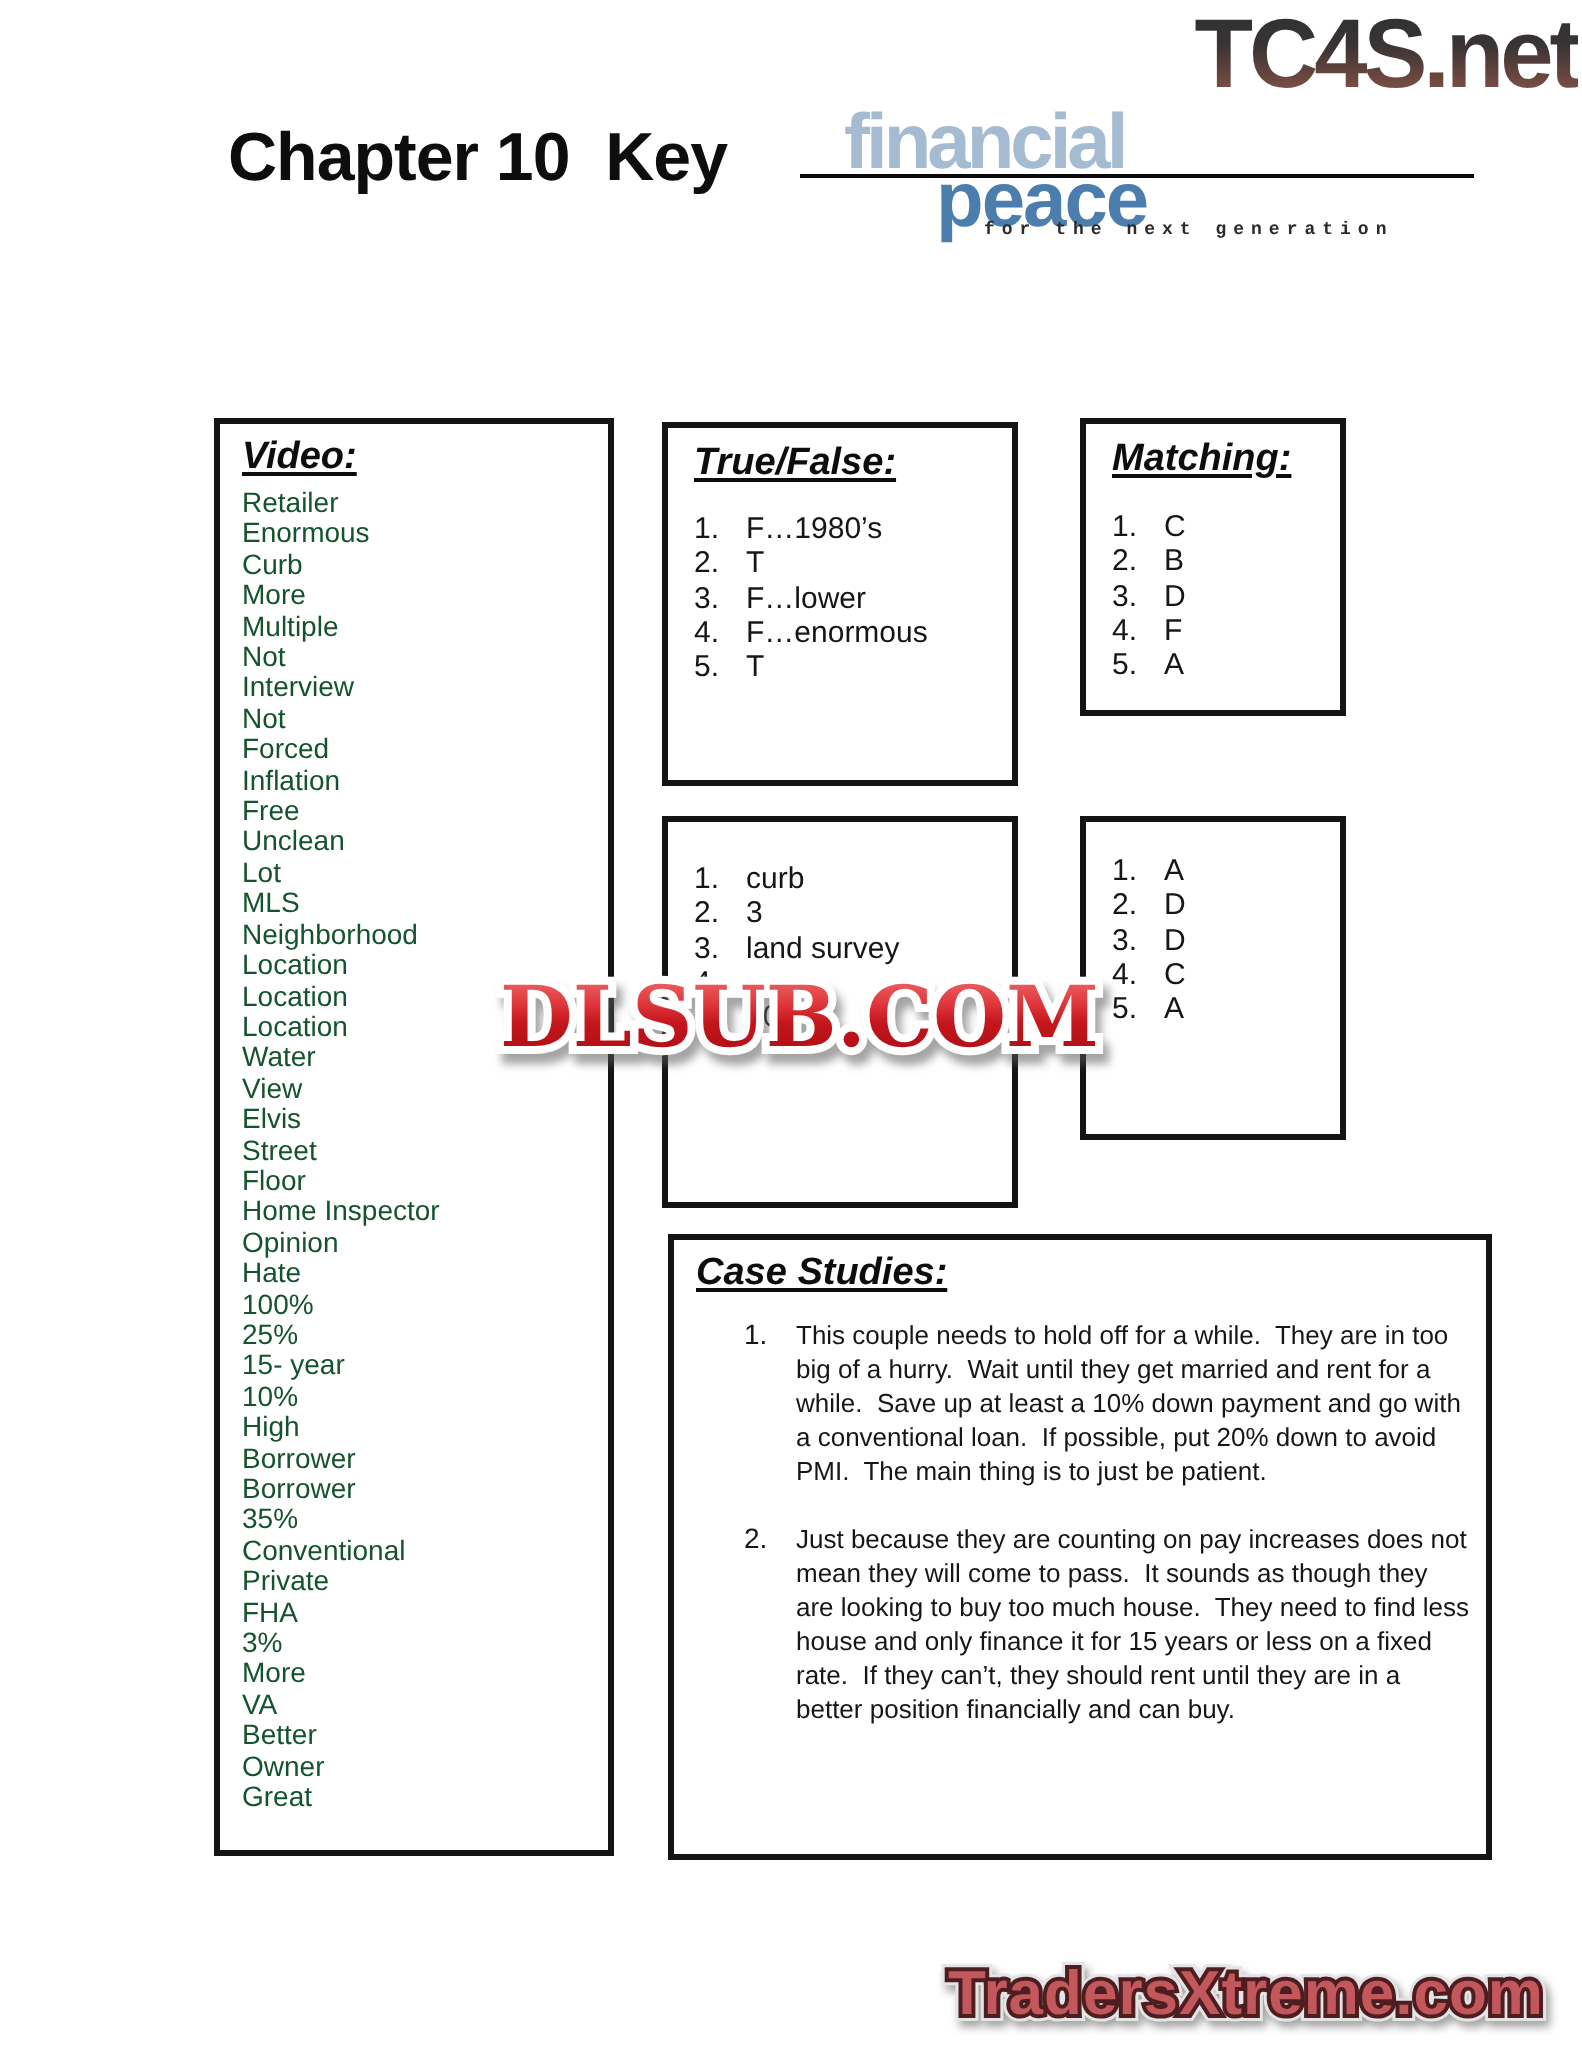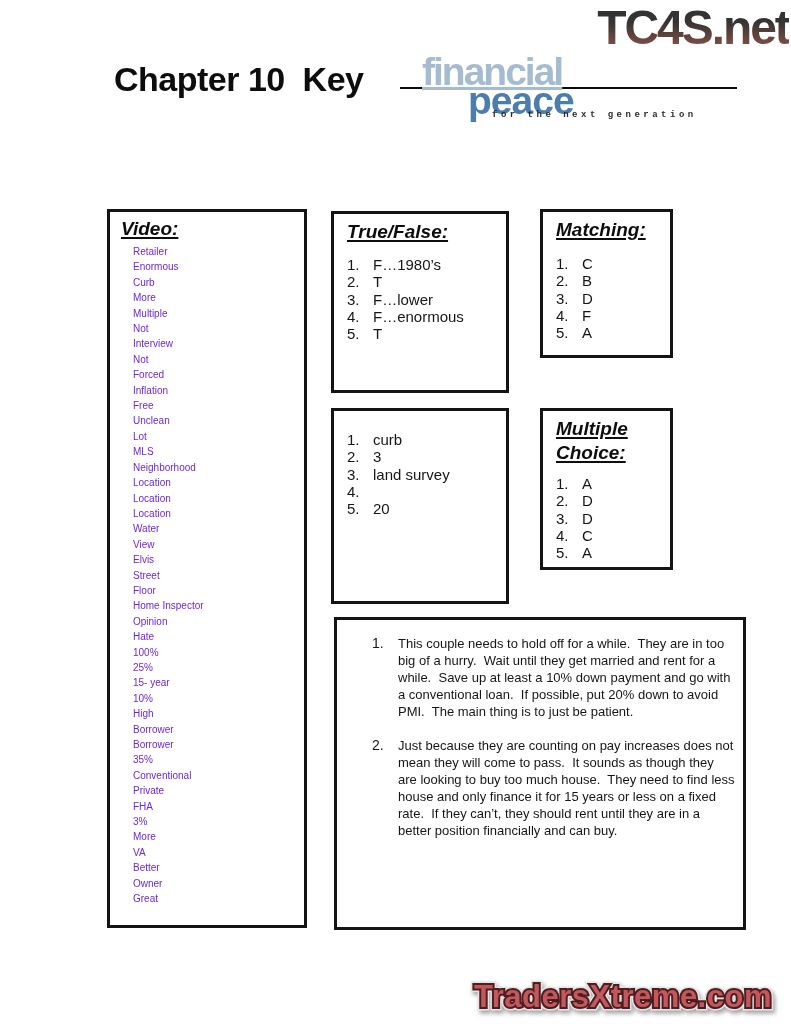--- a/index.html
+++ b/index.html
@@ -53,21 +53,20 @@
   .brand-financial {
     position: absolute;
     left: 422px;
     top: 52px;
     font-size: 39px;
     font-weight: bold;
     letter-spacing: -2px;
     line-height: 1;
     color: #a4bbd1;
     z-index: 2;
-    text-decoration: underline;
   }
   .brand-peace {
     position: absolute;
     left: 468px;
     top: 81px;
     font-size: 39px;
     font-weight: bold;
     letter-spacing: -1px;
     line-height: 1;
     color: #4b7dad;
@@ -98,21 +97,21 @@
     line-height: 24px;
     text-decoration: underline;
     text-decoration-thickness: 2px;
     text-underline-offset: 2px;
     color: #0d0d0d;
   }
   ul { list-style: none; }
 
   .video-box { left: 107px; top: 209px; width: 200px; height: 719px; padding: 5px 16px 0 11px; }
   .video-box h2 { margin-bottom: 3px; }
-  .video-list { font-size: 10px; line-height: 15.4px; color: #6d28d9; margin-left: 12px; }
+  .video-list { font-size: 14px; line-height: 15.4px; color: #14532d; }
 
   .tf-box { left: 331px; top: 211px; width: 178px; height: 182px; padding: 6px 0 0 13px; }
   .match-box { left: 540px; top: 209px; width: 133px; height: 149px; padding: 6px 0 0 13px; }
   .comp-box { left: 331px; top: 408px; width: 178px; height: 196px; padding: 6px 0 0 13px; }
   .mc-box { left: 540px; top: 408px; width: 133px; height: 162px; padding: 6px 0 0 13px; }
 
   .tf-box .ans-list { margin-top: 12px; }
   .match-box .ans-list { margin-top: 13px; }
   .comp-box .ans-list { margin-top: 14px; }
   .mc-box .ans-list { margin-top: 10px; }
@@ -375,21 +374,20 @@
         </li>
 
         <li class="ans-row">
           <span class="ans-num">5.</span>
           <span class="ans-text">20</span>
         </li>
       </ul>
   </section>
 
   <section class="box mc-box">
-    <h2>Multiple Choice:</h2>
     <ul class="ans-list">
 
         <li class="ans-row">
           <span class="ans-num">1.</span>
           <span class="ans-text">A</span>
         </li>
 
         <li class="ans-row">
           <span class="ans-num">2.</span>
           <span class="ans-text">D</span>
@@ -406,34 +404,39 @@
         </li>
 
         <li class="ans-row">
           <span class="ans-num">5.</span>
           <span class="ans-text">A</span>
         </li>
       </ul>
   </section>
 
   <section class="box case-box">
+    <h2>Case Studies:</h2>
     <ul class="case-list">
 
         <li class="case-row">
           <span class="case-num">1.</span>
           <span class="case-text">This couple needs to hold off for a while.  They are in too big of a hurry.  Wait until they get married and rent for a while.  Save up at least a 10% down payment and go with a conventional loan.  If possible, put 20% down to avoid PMI.  The main thing is to just be patient.</span>
         </li>
 
         <li class="case-row">
           <span class="case-num">2.</span>
           <span class="case-text">Just because they are counting on pay increases does not mean they will come to pass.  It sounds as though they are looking to buy too much house.  They need to find less house and only finance it for 15 years or less on a fixed rate.  If they can’t, they should rent until they are in a better position financially and can buy.</span>
         </li>
       </ul>
   </section>
 
+  <div class="dlsub">
+    <span class="dlsub-back">DLSUB.COM</span>
+    <span class="dlsub-front">DLSUB.COM</span>
+  </div>
 
   <div class="tx">
     <span class="tx-back">TradersXtreme.com</span>
     <span class="tx-mid">TradersXtreme.com</span>
     <span class="tx-front">TradersXtreme.com</span>
   </div>
 
 </div>
 
 </body></html>

